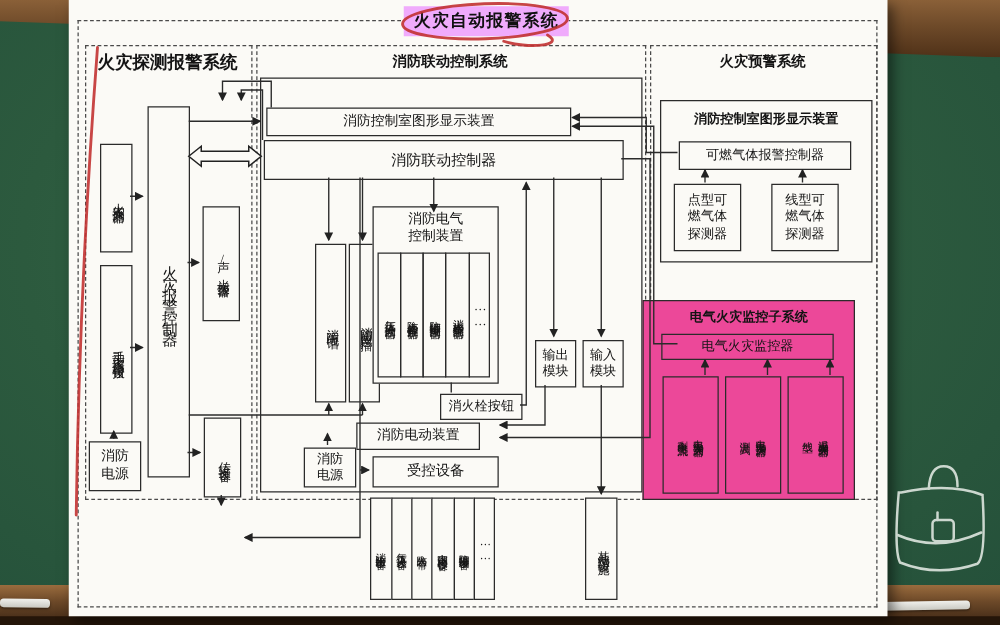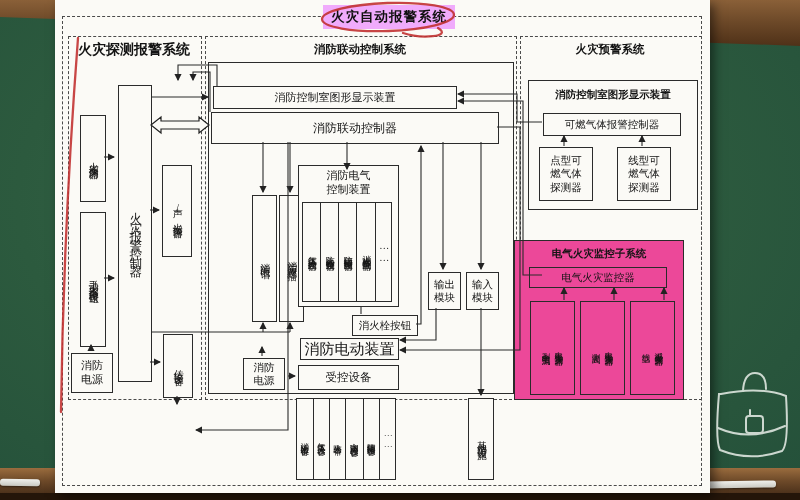--- a/index.html
+++ b/index.html
@@ -115,21 +115,21 @@
 
     <div class="box z2" style="left:373px;top:272px;width:31px;height:36px;font-size:10.5px;background:#fbfaf6;">
       <span style="width:2.1em;">输出模块</span>
     </div>
     <div class="box z2" style="left:411px;top:272px;width:31px;height:36px;font-size:10.5px;background:#fbfaf6;">
       <span style="width:2.1em;">输入模块</span>
     </div>
     <div class="box z2" style="left:297px;top:315px;width:64px;height:19px;font-size:10.5px;background:#fbfaf6;">
       <span>消火栓按钮</span>
     </div>
-    <div class="box z2" style="left:245px;top:338px;width:97px;height:20px;font-size:15px;background:#fbfaf6;">
+    <div class="box z2" style="left:230px;top:338px;width:97px;height:20px;font-size:11px;background:#fbfaf6;">
       <span>消防电动装置</span>
     </div>
     <div class="box z2" style="left:243px;top:365px;width:99px;height:23px;font-size:11.5px;background:#fbfaf6;">
       <span>受控设备</span>
     </div>
     <div class="box z2" style="left:188px;top:358px;width:40px;height:30px;font-size:10.5px;background:#fbfaf6;">
       <span style="width:2.2em;">消防电源</span>
     </div>
 
     <div style="position:absolute;left:241px;top:398px;width:100px;height:80px;display:flex;z-index:2;">

